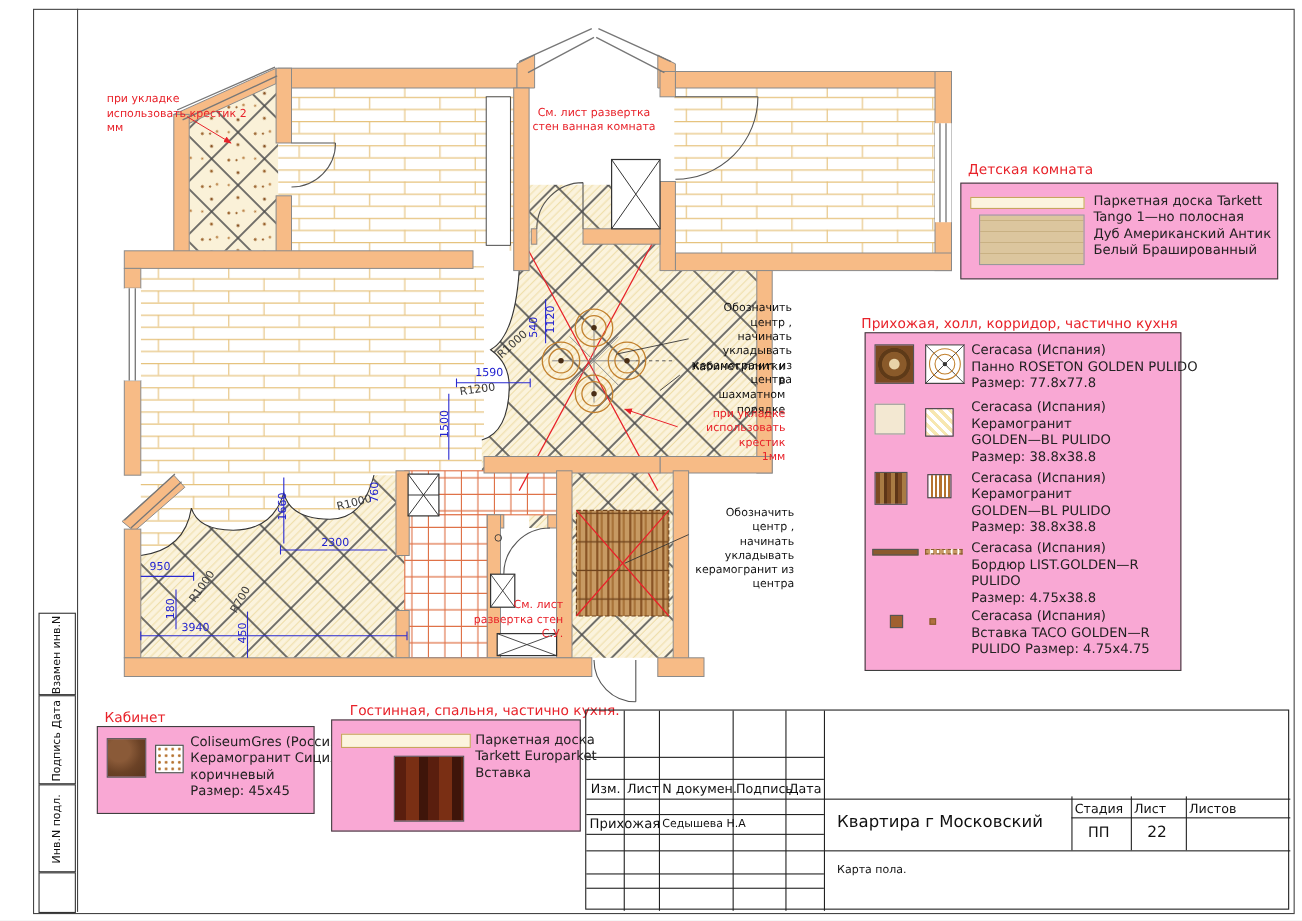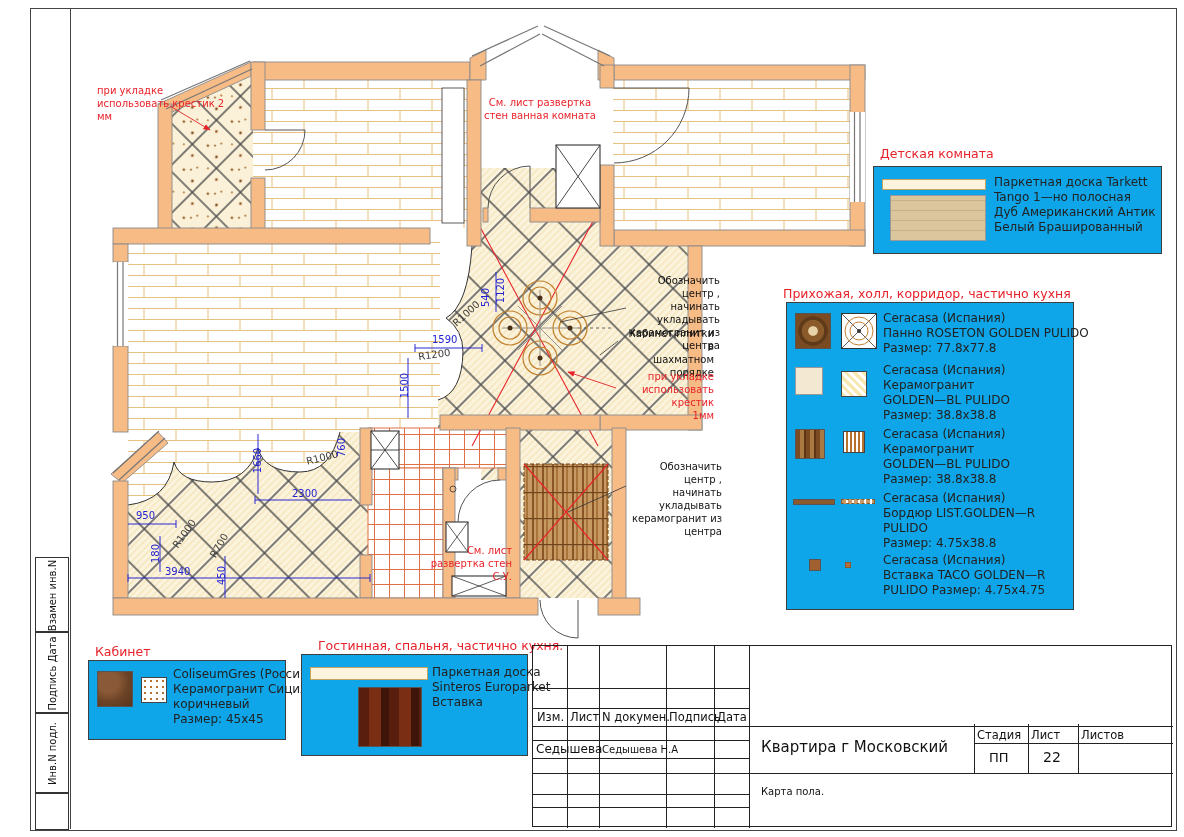--- a/index.html
+++ b/index.html
@@ -8,21 +8,21 @@
   .abs{position:absolute;}
   .frame{border:1px solid #444;}
   .note{position:absolute;font-size:10px;line-height:1.3;white-space:pre-line;color:#111;}
   .note.red{color:#e8222a;}
   .right{text-align:right;}
   .center{text-align:center;}
   .dim{position:absolute;font-size:10px;color:#2323cf;white-space:nowrap;}
   .dim.dk{color:#3a3a3a;}
   .rot{transform:rotate(-90deg);transform-origin:center;}
   .lg-title{position:absolute;color:#e8222a;font-size:12.5px;white-space:nowrap;}
-  .lg-box{position:absolute;border:1.6px solid #3f3f3f;background:#0ea5e9;}
+  .lg-box{position:absolute;border:1.6px solid #3f3f3f;background:#f9a8d4;}
   .lg-text{position:absolute;font-size:12px;line-height:15px;color:#222;white-space:nowrap;}
   .lg-text div{height:15px;}
   .sw{position:absolute;box-sizing:border-box;}
   .tb-line{position:absolute;background:#222;}
   .tb-label{position:absolute;font-size:11.5px;color:#111;white-space:nowrap;}
   .vcell{position:absolute;border:1px solid #333;box-sizing:border-box;}
   .vtext{position:absolute;font-size:10px;color:#111;white-space:nowrap;transform:rotate(-90deg);transform-origin:center;}
 </style>
 </head>
 <body>
@@ -324,21 +324,21 @@
       <div>Размер: 45x45</div>
     </div>
   </div>
 
   <div class="lg-title" style="left:318px;top:638px;">Гостинная, спальня, частично кухня.</div>
   <div class="lg-box" style="left:301px;top:654px;width:225px;height:100px;">
     <div class="sw" style="left:8px;top:12px;width:118px;height:13px;border:1px solid #c8a45e;background:#fcf4de;"></div>
     <div class="sw" style="left:56px;top:32px;width:64px;height:60px;border:1px solid #555;background:repeating-linear-gradient(90deg,#5a1e0e 0 10px,#7a2f14 10px 22px,#3f150a 22px 30px);"></div>
     <div class="lg-text" style="left:130px;top:10px;">
       <div>Паркетная доска</div>
-      <div>Sinteros Europarket</div>
+      <div>Tarkett Europarket</div>
       <div>Вставка</div>
     </div>
   </div>
 
   <div class="abs" style="left:532px;top:645px;width:640px;height:182px;border:1.6px solid #222;box-sizing:border-box;">
 
     <div class="tb-line" style="left:34px;top:0;width:1px;height:182px;"></div>
     <div class="tb-line" style="left:66px;top:0;width:1px;height:182px;"></div>
     <div class="tb-line" style="left:133px;top:0;width:1px;height:182px;"></div>
     <div class="tb-line" style="left:181px;top:0;width:1px;height:182px;"></div>
@@ -356,21 +356,21 @@
     <div class="tb-line" style="left:0;top:148px;width:216px;height:1px;"></div>
     <div class="tb-line" style="left:0;top:161px;width:216px;height:1px;"></div>
     <div class="tb-line" style="left:441px;top:97px;width:199px;height:1px;"></div>
 
     <div class="tb-label" style="left:4px;top:64px;">Изм.</div>
     <div class="tb-label" style="left:37px;top:64px;">Лист</div>
     <div class="tb-label" style="left:69px;top:64px;">N докумен.</div>
     <div class="tb-label" style="left:136px;top:64px;">Подпись</div>
     <div class="tb-label" style="left:184px;top:64px;">Дата</div>
 
-    <div class="tb-label" style="left:3px;top:96px;font-size:12px;">Седышева</div>
+    <div class="tb-label" style="left:3px;top:96px;font-size:12px;">Прихожая</div>
     <div class="tb-label" style="left:69px;top:98px;font-size:10px;">Седышева Н.А</div>
 
     <div class="tb-label" style="left:228px;top:92px;font-size:15px;">Квартира г Московский</div>
     <div class="tb-label" style="left:228px;top:140px;font-size:10px;">Карта пола.</div>
 
     <div class="tb-label" style="left:444px;top:82px;">Стадия</div>
     <div class="tb-label" style="left:498px;top:82px;">Лист</div>
     <div class="tb-label" style="left:548px;top:82px;">Листов</div>
     <div class="tb-label" style="left:456px;top:104px;font-size:13px;">ПП</div>
     <div class="tb-label" style="left:510px;top:103px;font-size:14px;">22</div>

